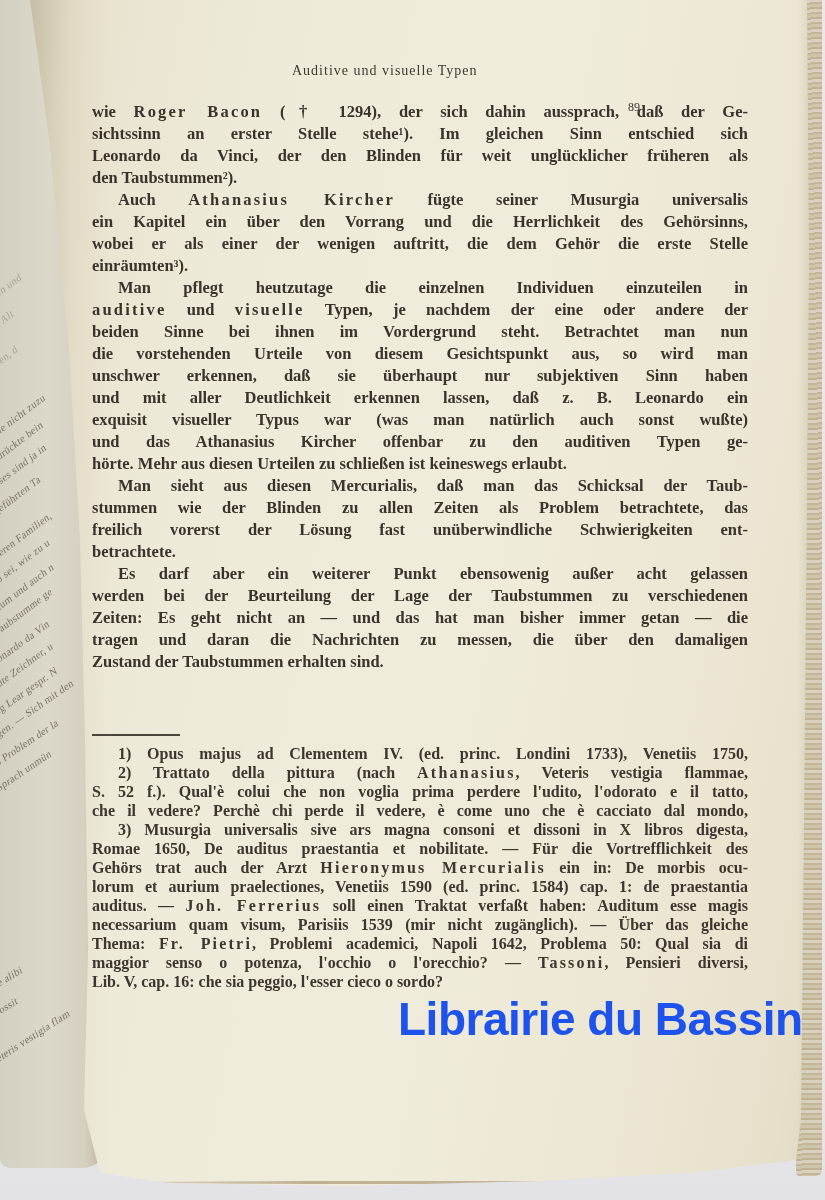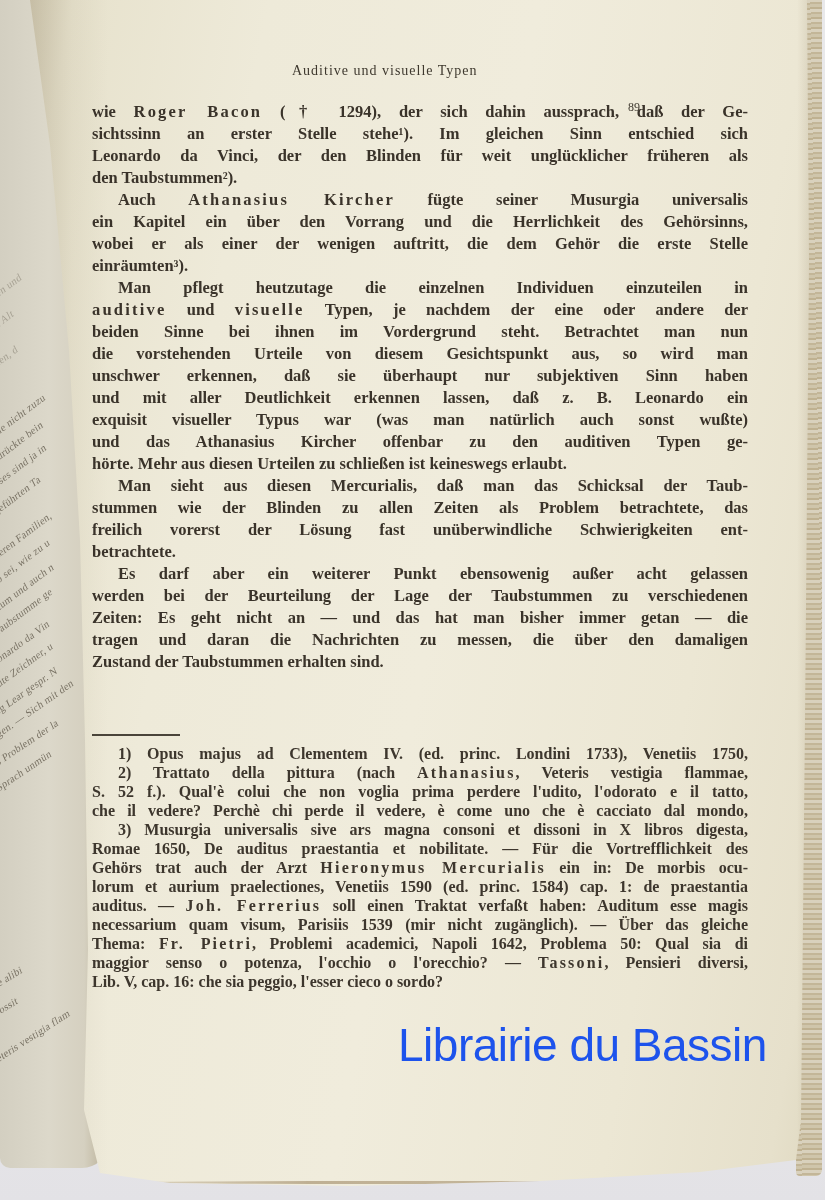--- a/index.html
+++ b/index.html
@@ -90,24 +90,23 @@
   .para.gap { }
   .sperr { letter-spacing: 2.2px; }
   .footnote-rule {
     position: absolute; left: 92px; top: 734px;
     width: 88px; height: 1.6px; background: #4a443a;
   }
   
   .watermark {
     position: absolute; left: 398px; top: 996px;
     font-family: "Liberation Sans", "DejaVu Sans", sans-serif;
-    font-size: 46px; line-height: 1; font-weight: 400;
+    font-size: 46px; line-height: 1; font-weight: 700;
     letter-spacing: -0.5px;
     white-space: nowrap;
-    margin-top: 26px;
   }
 </style>
 </head>
 <body>
 
 <div class="scene">
 
   <div class="facing-page">
       <span class="fragment" style="top: 292px; left: -8px; transform: rotate(-37deg) skewX(-10deg); opacity: 0.45;">nen und</span>
       <span class="fragment" style="top: 324px; left: -10px; transform: rotate(-37deg) skewX(-10deg); opacity: 0.45;">im Alt</span>

